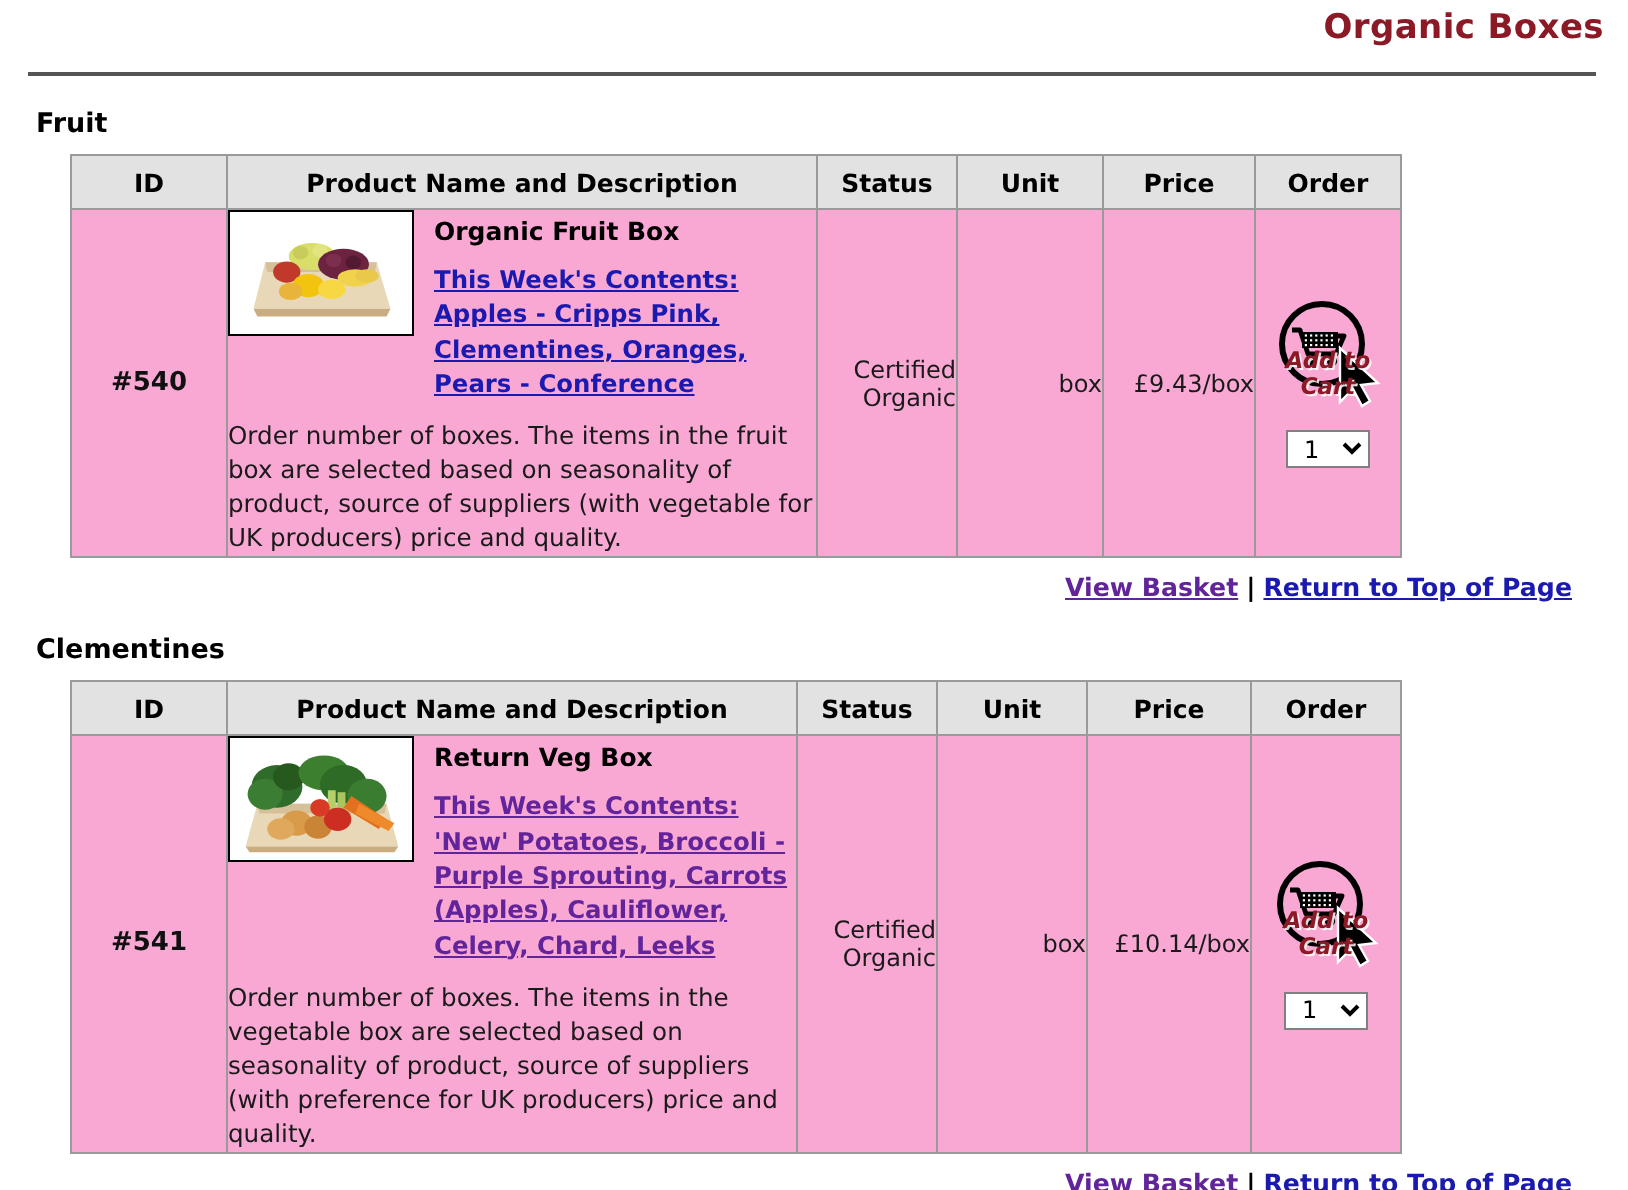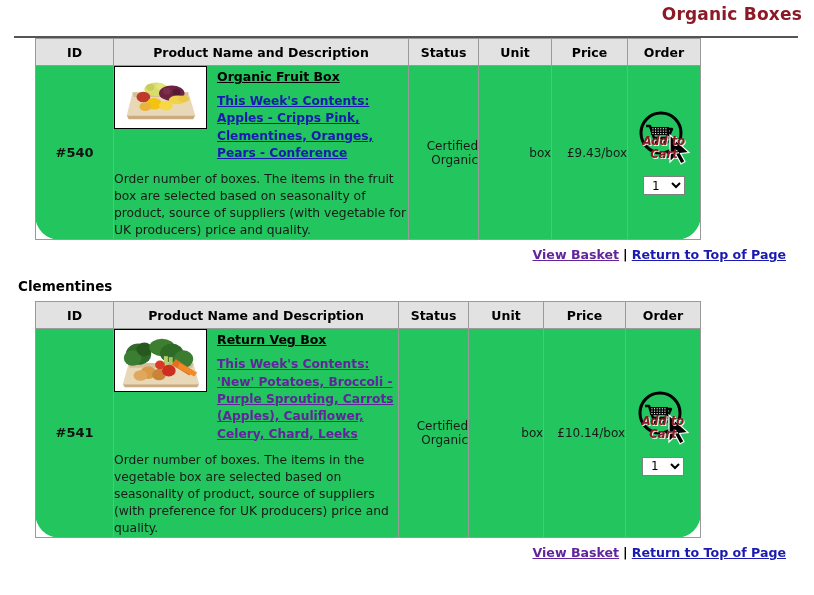--- a/index.html
+++ b/index.html
@@ -34,23 +34,22 @@
   .section-heading {
     font-size: 13.5px;
     font-weight: bold;
     color: #000000;
     margin: 16px 0 7px 8px;
   }
 
   table.products {
     border-collapse: collapse;
     margin-left: 25px;
-    background: #22c55e;
+    background: #f9a8d4;
     table-layout: fixed;
-    border-radius: 25px;
   }
   table.products th,
   table.products td {
     border: 1px solid #9a9a9a;
     padding: 0;
     vertical-align: middle;
   }
   table.products th {
     background: #e2e2e2;
     font-size: 12.5px;
@@ -86,21 +85,20 @@
     overflow: hidden;
     position: relative;
   }
   .thumb svg { display: block; width: 100%; height: 100%; }
 
   .prod-name {
     font-size: 12.5px;
     font-weight: bold;
     color: #000000;
     margin: 3px 0 9px 0;
-    text-decoration: underline;
   }
   .contents-link {
     font-size: 12.2px;
     font-weight: bold;
     line-height: 1.42;
     text-decoration: underline;
     display: block;
     cursor: pointer;
   }
   .link-blue { color: #1a1ab0; }
@@ -163,20 +161,21 @@
   }
 </style>
 </head>
 <body>
 
 <div class="page">
 
   <div class="page-title">Organic Boxes</div>
   <hr class="title-rule">
 
+  <div class="section-heading">Fruit</div>
 
   <table class="products">
     <colgroup>
       <col style="width:78px">
         <col style="width:295px">
         <col style="width:70px">
       <col style="width:73px">
         <col style="width:76px">
         <col style="width:73px">
     </colgroup>

